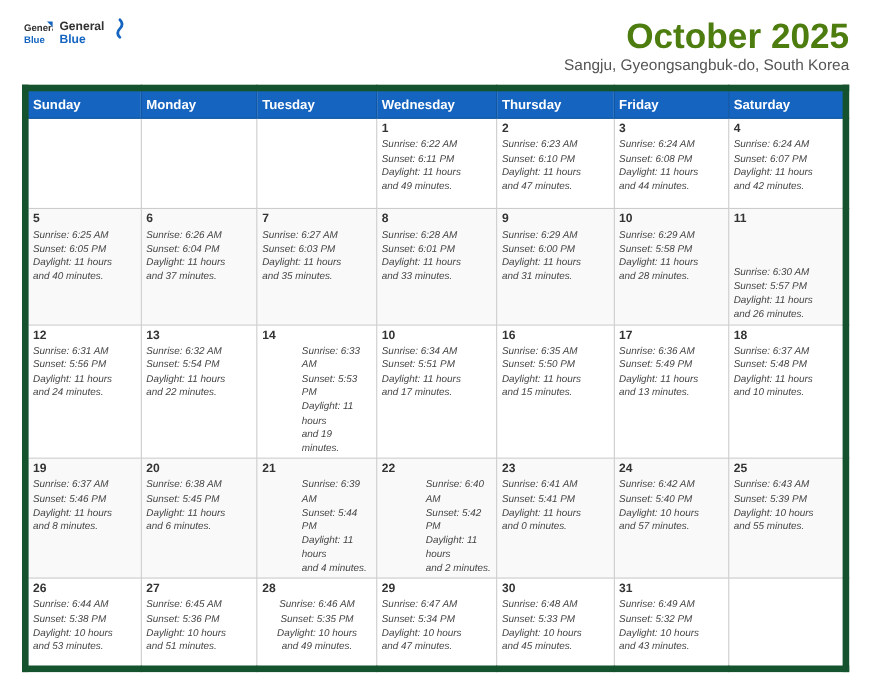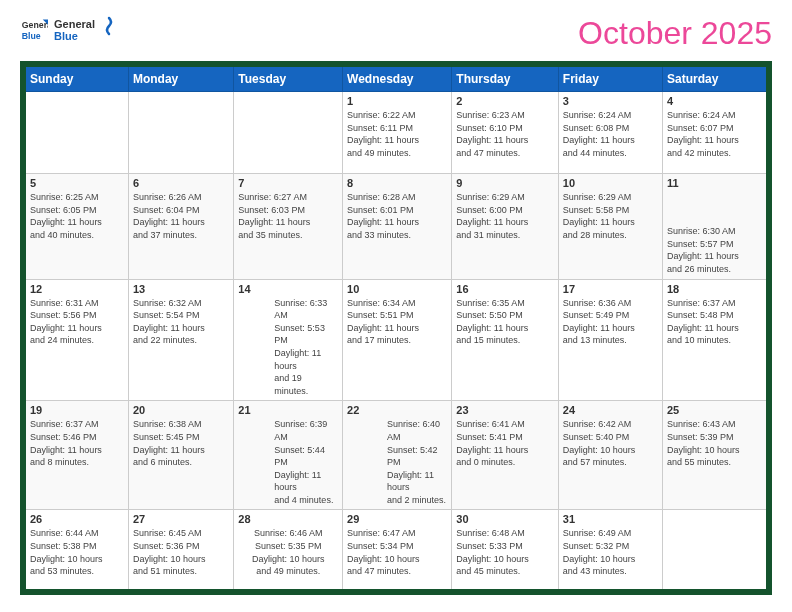--- a/index.html
+++ b/index.html
@@ -30,22 +30,22 @@
     .logo-blue { color: #1565c0; }
     .logo-icon {
       width: 28px;
       height: 28px;
     }
     .title-block {
       text-align: right;
     }
     .month-title {
       font-size: 32px;
-      font-weight: normal;
-      color: #ec4899;
+      font-weight: bold;
+      color: #4d7c0f;
       line-height: 1.1;
     }
     .subtitle {
       font-size: 14px;
       color: #555;
     }
     .calendar {
       width: 100%;
       border-collapse: collapse;
       border: 6px solid #14532d;
@@ -75,20 +75,21 @@
     .day-num {
       font-size: 11px;
       font-weight: bold;
       color: #333;
       margin-bottom: 2px;
     }
     .day-info {
       font-size: 9px;
       color: #444;
       line-height: 1.4;
+      font-style: italic;
     }
     .empty { background: #fff !important; }
   </style>
 </head>
 <body>
 
 <div class="page">
   <div class="header">
     <div class="logo">
       <svg class="logo-icon" viewBox="0 0 32 32">
@@ -100,20 +101,21 @@
       <div style="display:flex;flex-direction:column;line-height:1.1;margin-left:2px;">
         <span class="logo-general" style="font-size:11px;font-weight:bold;color:#333;">General</span>
         <span class="logo-blue" style="font-size:11px;font-weight:bold;color:#1565c0;">Blue</span>
       </div>
       <svg width="16" height="20" viewBox="0 0 16 20" style="margin-left:2px;margin-top:-8px;">
         <path d="M8 2 Q12 6 8 10 Q4 14 8 18" stroke="#1565c0" stroke-width="2.5" fill="none" stroke-linecap="round"></path>
       </svg>
     </div>
     <div class="title-block">
       <div class="month-title">October 2025</div>
+      <div class="subtitle">Sangju, Gyeongsangbuk-do, South Korea</div>
     </div>
   </div>
 
   <table class="calendar">
     <thead>
       <tr>
       <th>Sunday</th>
           <th>Monday</th>
           <th>Tuesday</th>
           <th>Wednesday</th>

